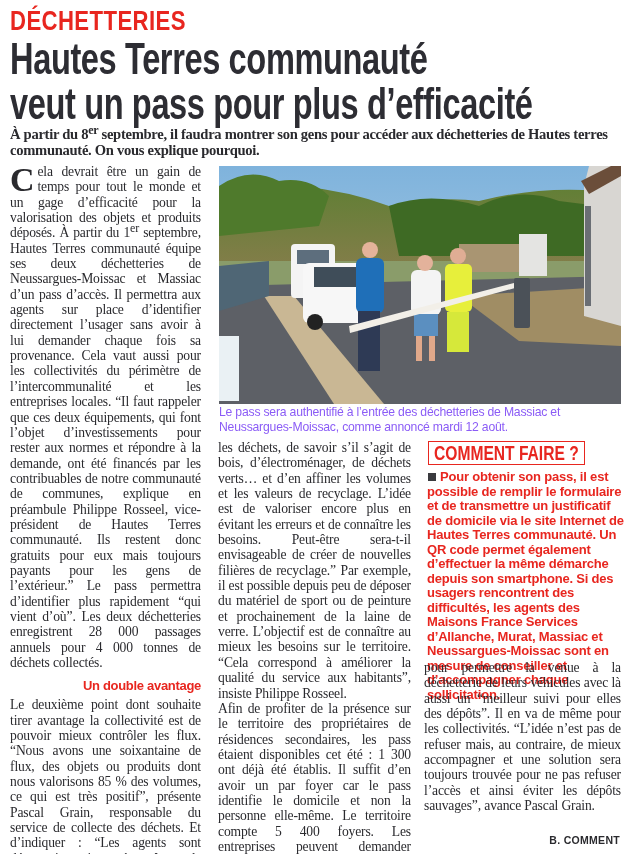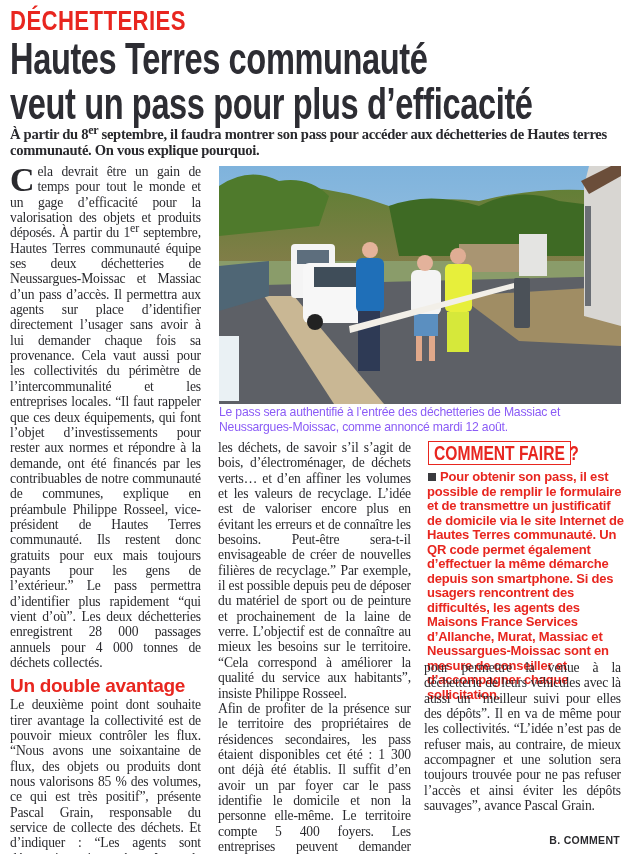--- a/index.html
+++ b/index.html
@@ -33,35 +33,35 @@
   .col p { margin: 0; }
   .col1 { left: 10px; top: 164px; width: 191px; }
   .col2 { left: 218px; top: 440px; width: 193px; }
   .col3 { left: 424px; top: 660px; width: 197px; }
   .dropcap {
     float: left; font-family: "Liberation Serif", serif; font-weight: bold;
     font-size: 34px; line-height: 28px; margin: 2px 3px 0 0; color: #2a2a2e;
   }
   .subhead {
     font-family: "Liberation Sans", sans-serif; font-weight: bold;
-    color: #e8261f; font-size: 19px; line-height: 20px;
-    margin: 6px 0 1px 0 !important; text-align: left;
+    color: #e8261f; font-size: 13px; line-height: 20px;
+    margin: 6px 0 1px 0 !important; text-align: right;
     letter-spacing: -0.3px;
   }
   .photo {
     position: absolute; left: 219px; top: 166px; width: 402px; height: 238px;
     overflow: hidden; background: #8fb8d8;
   }
   .caption {
     position: absolute; left: 219px; top: 405px; width: 410px;
     font-family: "Liberation Sans", sans-serif; font-size: 12.2px; line-height: 14.5px;
     color: #8b5cf6; letter-spacing: -0.2px;
   }
   .box-title {
-    position: absolute; left: 428px; top: 441px; width: 143px; height: 24px;
+    position: absolute; left: 428px; top: 441px; width: 157px; height: 24px;
     border: 1.5px solid #e8261f; box-sizing: border-box;
   }
   .box-title span {
     position: absolute; left: 5px; top: 0px;
     font-family: "Liberation Sans", sans-serif; font-weight: bold;
     font-size: 20px; line-height: 22px; color: #e8261f;
     transform: scaleX(0.78); transform-origin: left top; white-space: nowrap;
   }
   .box-body {
     position: absolute; left: 427px; top: 470px; width: 200px;
@@ -81,21 +81,21 @@
 </head>
 <body>
 
 <div class="kicker">DÉCHETTERIES</div>
 
 <div class="headline">
   <div>Hautes Terres communauté</div>
   <div>veut un pass pour plus d’efficacité</div>
 </div>
 
-<div class="standfirst"><span>À partir du 8</span><sup>er</sup><span> septembre, il faudra montrer son pass pour accéder aux déchetteries de Hautes terres communauté. On vous explique pourquoi.</span></div>
+<div class="standfirst"><span>À partir du 8</span><sup>er</sup><span> septembre, il faudra montrer son gens pour accéder aux déchetteries de Hautes terres communauté. On vous explique pourquoi.</span></div>
 
 <div class="col col1">
   <p><span class="dropcap">C</span><span>ela devrait être un gain de temps pour tout le monde et un gage d’efficacité pour la valorisation des objets et produits déposés. À partir du 1</span><sup>er</sup><span> septembre, Hautes Terres communauté équipe ses deux déchetteries de Neussargues-Moissac et Massiac d’un pass d’accès. Il permettra aux agents sur place d’identifier directement l’usager sans avoir à lui demander chaque fois sa provenance. Cela vaut aussi pour les collectivités du périmètre de l’intercommunalité et les entreprises locales. “Il faut rappeler que ces deux équipements, qui font l’objet d’investissements pour rester aux normes et répondre à la demande, ont été financés par les contribuables de notre communauté de communes, explique en préambule Philippe Rosseel, vice-président de Hautes Terres communauté. Ils restent donc gratuits pour eux mais toujours payants pour les gens de l’extérieur.” Le pass permettra d’identifier plus rapidement “qui vient d’où”. Les deux déchetteries enregistrent 28 000 passages annuels pour 4 000 tonnes de déchets collectés.</span></p>
   <p class="subhead">Un double avantage</p>
   <p>Le deuxième point dont souhaite tirer avantage la collectivité est de pouvoir mieux contrôler les flux. “Nous avons une soixantaine de flux, des objets ou produits dont nous valorisons 85 % des volumes, ce qui est très positif”, présente Pascal Grain, responsable du service de collecte des déchets. Et d’indiquer : “Les agents sont désormais mieux à même de contrôler les entrées et</p>
 </div>
 
 <div class="photo">
   <svg width="402" height="238" viewBox="0 0 402 238" xmlns="http://www.w3.org/2000/svg">
     <defs>

